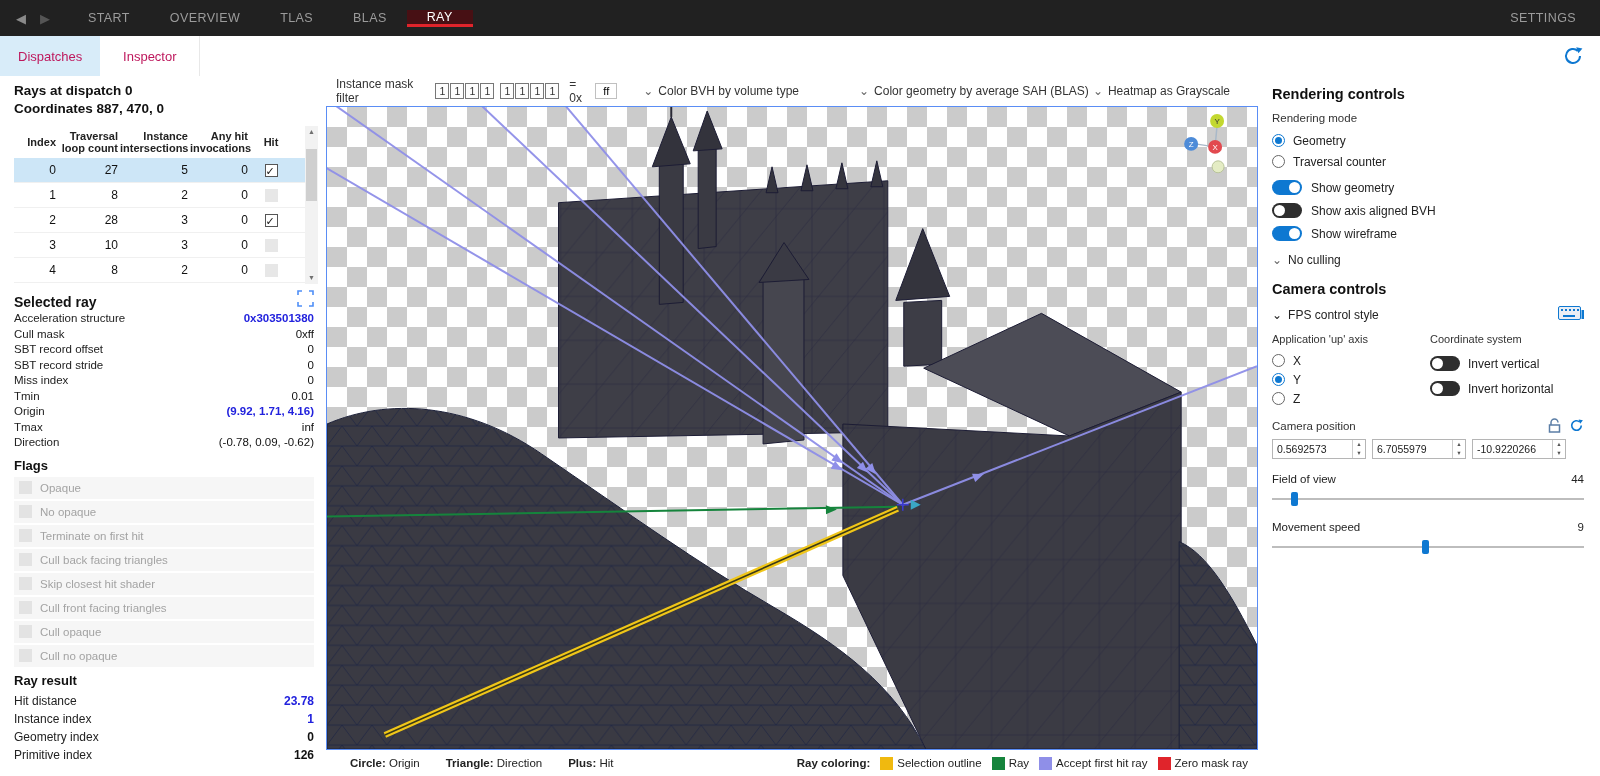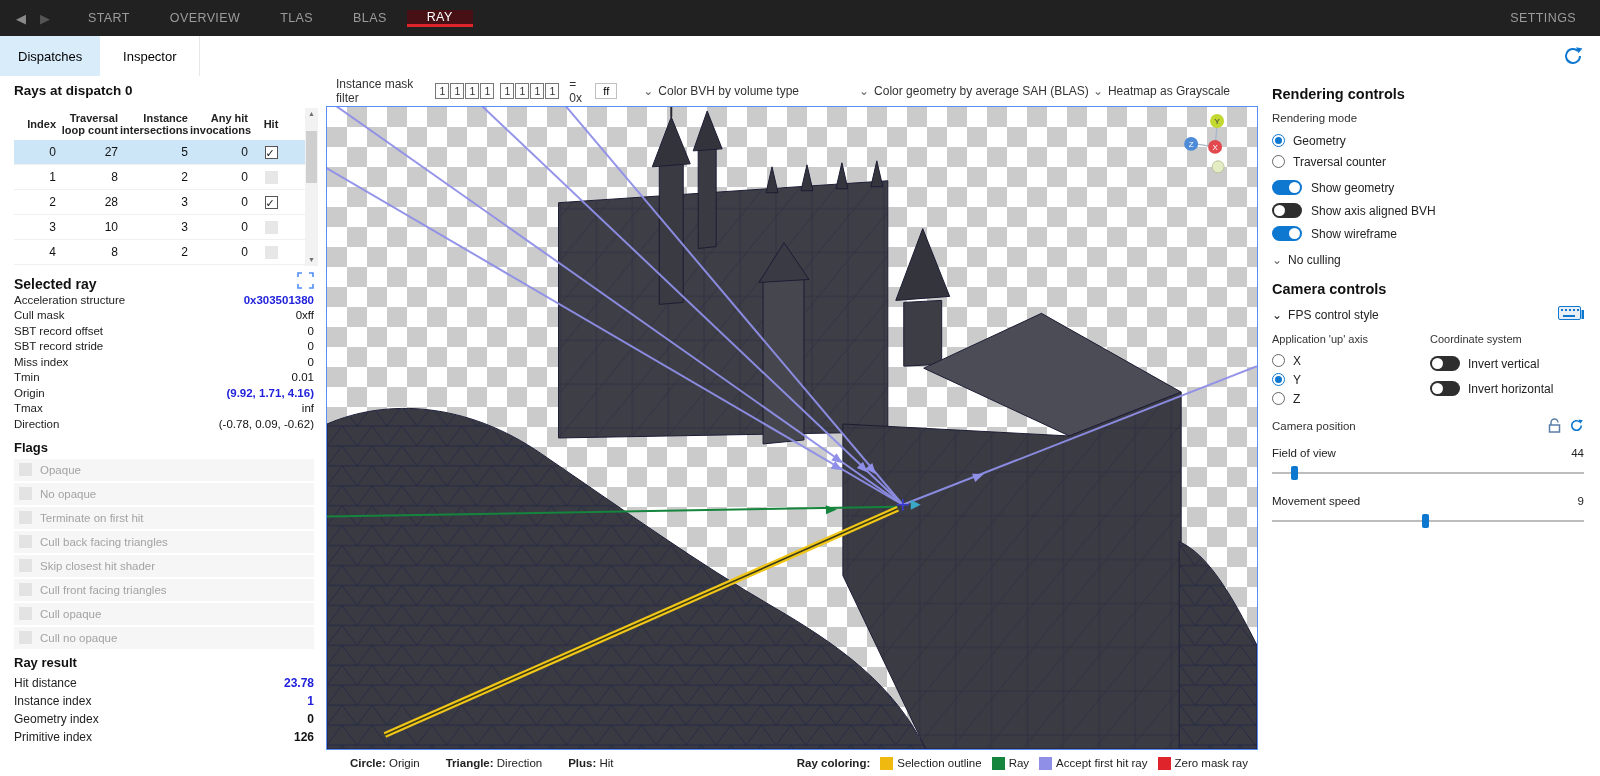--- a/index.html
+++ b/index.html
@@ -11,21 +11,21 @@
   .nav-arrows { display:flex; align-items:center; gap:14px; padding:0 18px 0 16px; }
   .navarrow { color:#555; font-size:13px; cursor:pointer; }
   .navarrow.lit { color:#8a8a8a; }
   .topnav nav { display:flex; align-items:center; }
   .topnav nav a { display:flex; align-items:center; padding:0 20px; letter-spacing:.4px; cursor:pointer; }
   .topnav nav a.active { color:#fff; background:#471014; border-bottom:3px solid #e0242b; }
   .settings { margin-left:auto; display:flex; align-items:center; padding:0 24px; letter-spacing:.4px; cursor:pointer; }
 
   
   .tabrow { height:40px; background:#fff; display:flex; position:relative; }
-  .tab { min-width:100px; display:flex; align-items:center; justify-content:center; font-size:13px; color:#000000; cursor:pointer; padding:0 18px; }
+  .tab { min-width:100px; display:flex; align-items:center; justify-content:center; font-size:13px; color:#be185d; cursor:pointer; padding:0 18px; }
   .tab.hl { background:#d8ecf9; }
   .tab.plain { border-right:1px solid #e8e8e8; }
   .refresh-top { position:absolute; right:16px; top:9px; width:22px; height:22px; cursor:pointer; }
 
   .main { flex:1; display:flex; min-height:0; }
 
   
   .left { width:326px; padding:6px 12px 0 14px; position:relative; }
   .ltitle { font-size:13.5px; font-weight:bold; color:#111; line-height:1.35; }
   .tablewrap { position:relative; margin-top:8px; height:160px; }
@@ -145,20 +145,21 @@
           <path d="M18 11 a7 7 0 1 1 -2.2 -5.1" fill="none" stroke="#0e78d1" stroke-width="2"></path>
           <polygon points="14.2,2.2 20.4,3.4 16.4,8.3" fill="#0e78d1"></polygon>
         </svg>
     </span>
   </div>
 
   <div class="main">
 
     <aside class="left">
       <div class="ltitle">Rays at dispatch 0</div>
+      <div class="ltitle">Coordinates 887, 470, 0</div>
 
       <div class="tablewrap">
         <div class="thead">
           <span>Index</span>
           <span>Traversal
 loop count</span>
           <span>Instance
 intersections</span>
           <span>Any hit
 invocations</span>
@@ -555,20 +556,43 @@
           <svg width="13" height="15" viewBox="0 0 13 15">
               <path d="M3,7 V4.5 a3.5,3.5 0 0 1 7,0" fill="none" stroke="#5b7ea6" stroke-width="1.5"></path>
               <rect x="1.5" y="7" width="10" height="7" fill="none" stroke="#5b7ea6" stroke-width="1.5"></rect>
             </svg>
           <svg width="15" height="15" viewBox="0 0 22 22">
               <path d="M18 11 a7 7 0 1 1 -2.2 -5.1" fill="none" stroke="#0e78d1" stroke-width="2.4"></path>
               <polygon points="14.2,2.2 20.4,3.4 16.4,8.3" fill="#0e78d1"></polygon>
             </svg>
         </span>
       </div>
+      <div class="posrow">
+        <span class="spin">
+          <input value="0.5692573" style="">
+          <span class="sb">
+              <i>▲</i>
+              <i>▼</i>
+            </span>
+        </span>
+        <span class="spin">
+          <input value="6.7055979" style="">
+          <span class="sb">
+              <i>▲</i>
+              <i>▼</i>
+            </span>
+        </span>
+        <span class="spin">
+          <input value="-10.9220266" style="">
+          <span class="sb">
+              <i>▲</i>
+              <i>▼</i>
+            </span>
+        </span>
+      </div>
 
       <div class="valrow">
           <span>Field of view</span>
           <span>44</span>
         </div>
       <div class="slider">
           <div class="track"></div>
           <div class="thumb" style="left:6%;"></div>
         </div>
 

